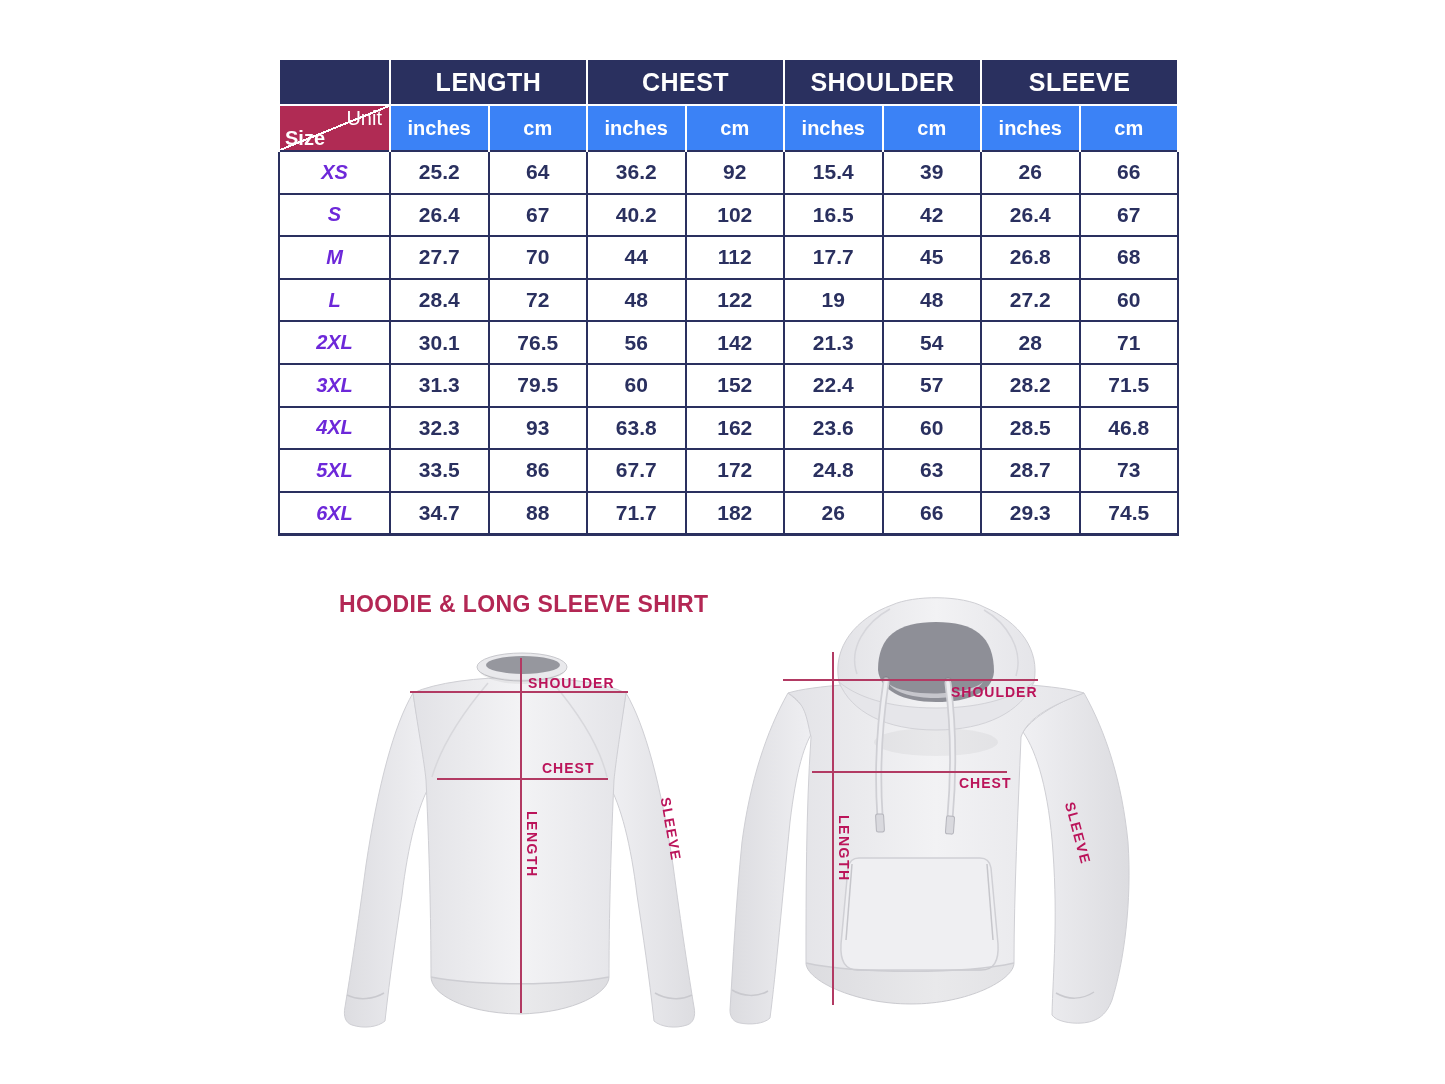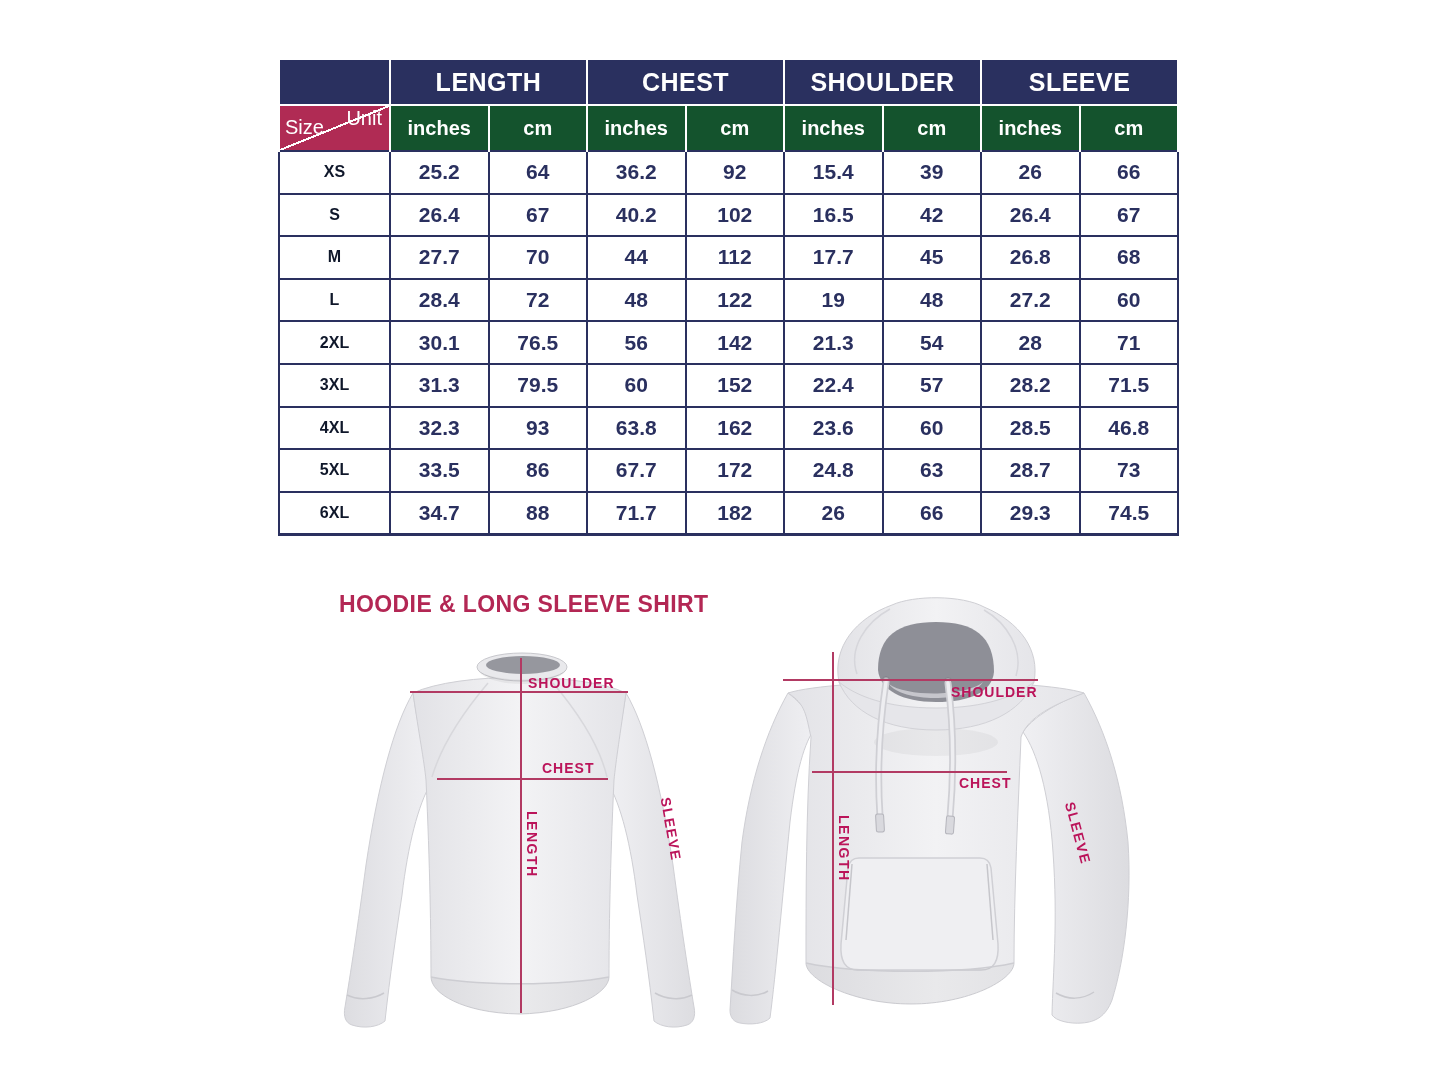--- a/index.html
+++ b/index.html
@@ -16,36 +16,36 @@
   }
   .size-table th, .size-table td {
     padding:0; margin:0; text-align:center; vertical-align:middle; font-weight:bold;
   }
   .group-head {
     background:#2a305f; color:#ffffff; font-size:25px; height:44px;
     border:2px solid #ffffff; letter-spacing:0.5px;
   }
   .corner-top { background:#2a305f; border:2px solid #ffffff; }
   .unit-head {
-    background:#14532d; color:#ffffff; font-size:20px; height:44px;
+    background:#3b82f6; color:#ffffff; font-size:20px; height:44px;
     border:2px solid #ffffff; border-bottom:0;
   }
   .corner-cell {
     background:
       linear-gradient(to bottom right,
         rgba(0,0,0,0) calc(50% - 1px), #ffffff calc(50% - 1px),
         #ffffff calc(50% + 1px), rgba(0,0,0,0) calc(50% + 1px)),
       #b02b54;
     border:2px solid #ffffff; border-bottom:0; position:relative; color:#ffffff;
   }
   .corner-cell .unit-word { position:absolute; top:1px; right:7px; font-size:20px; font-weight:normal; }
-  .corner-cell .size-word { position:absolute; bottom:11px; left:5px; font-size:20px; font-weight:normal; }
+  .corner-cell .size-word { position:absolute; bottom:0; left:5px; font-size:20px; font-weight:bold; }
   .size-table tbody td { border:2px solid #2a305f; height:40.6px; background:#ffffff; }
   .size-table tbody tr:last-child td { border-bottom-width:3px; }
-  td.size-cell  { color:#0f172a; font-size:16px; }
+  td.size-cell  { color:#6d28d9; font-size:20px;font-style:italic; }
   td.value-cell { color:#2a305f; font-size:21px; }
 
   
   .section-title {
     position:absolute; left:305px; top:591px; font-size:23px; font-weight:bold;
     color:#b32754; letter-spacing:0.4px; white-space:nowrap;margin-left:34px;
   }
 
   
   .garment { position:absolute; }

